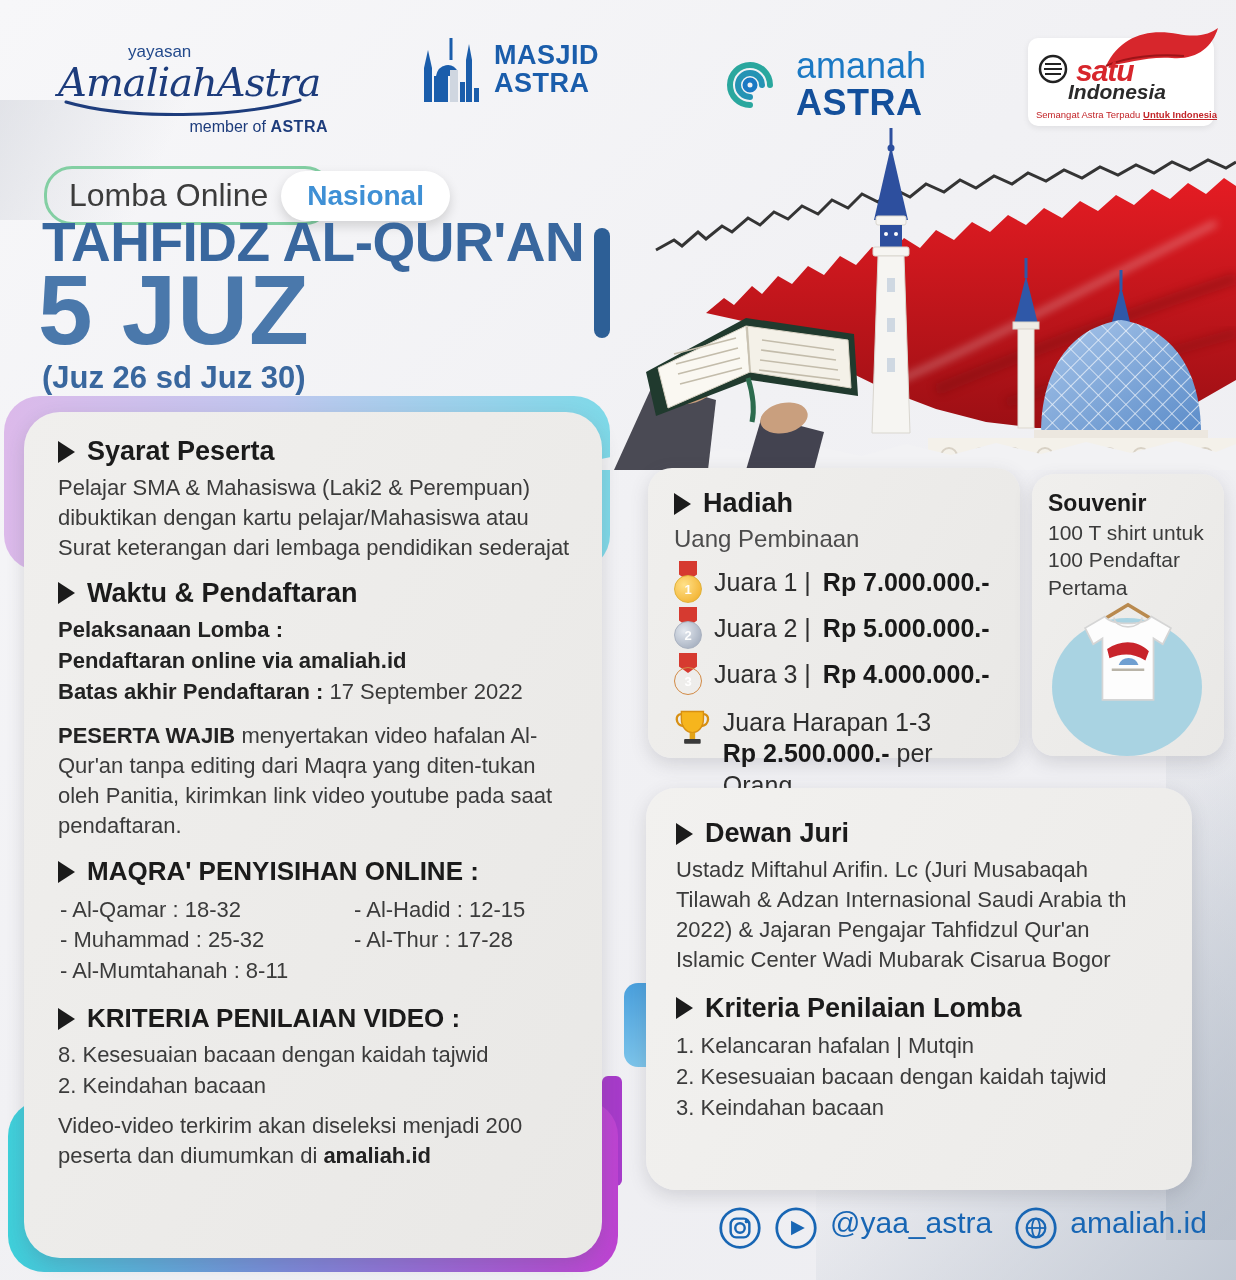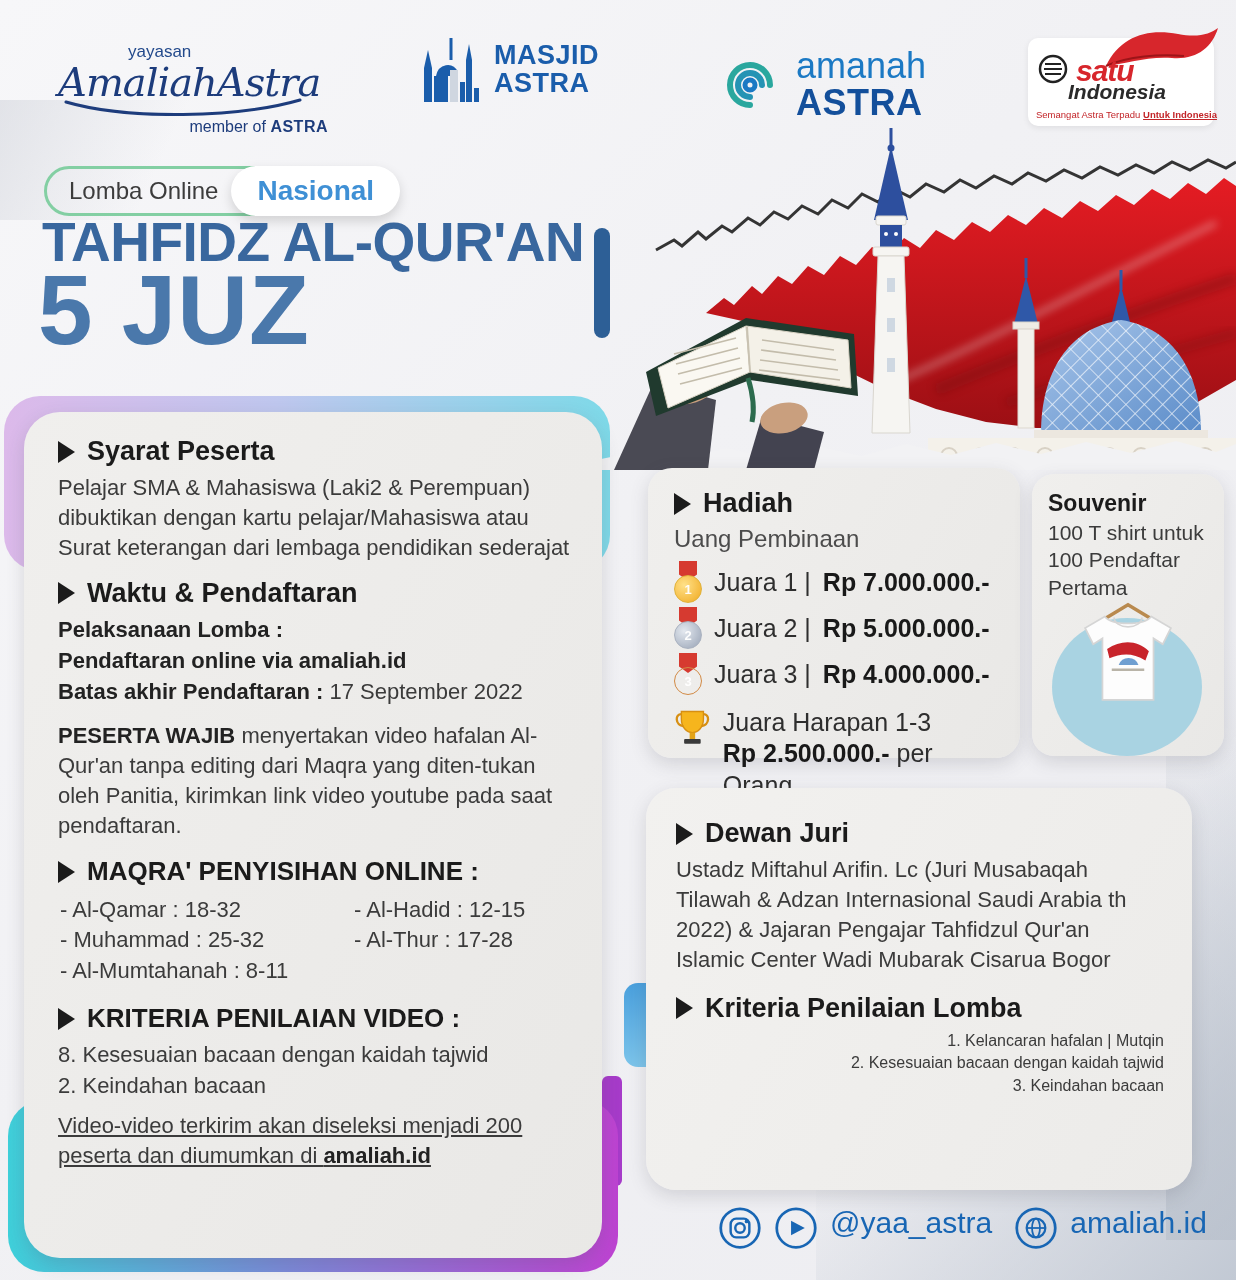--- a/index.html
+++ b/index.html
@@ -38,21 +38,21 @@
                    font-style:italic;color:#d7262c;letter-spacing:-1px;}
   .logo-satu .indo{position:absolute;left:40px;top:42px;font-size:21px;font-style:italic;
                    font-weight:700;color:#2a2a2a;}
   .logo-satu .fist{position:absolute;left:8px;top:14px;}
   .logo-satu .tag{position:absolute;left:8px;bottom:6px;font-size:9.5px;color:#c22428;white-space:nowrap;}
   .logo-satu .tag .u{text-decoration:underline;font-weight:700;}
 
   
   .badge-row{position:absolute;left:44px;top:166px;display:flex;align-items:center;z-index:5;}
   .pill-outline{border:3.5px solid #83cfa3;border-radius:28px;padding:8px 62px 8px 22px;
-                font-size:24px;color:#3c3c3c;}
+                font-size:32px;color:#3c3c3c;}
   .pill-white{margin-left:-52px;background:#fff;border-radius:28px;padding:9px 26px;font-size:28px;
               font-weight:800;color:#3f90d5;box-shadow:0 5px 12px rgba(0,0,0,.15);}
   .title-1{position:absolute;left:42px;top:210px;font-size:55px;font-weight:800;color:#39679e;
            letter-spacing:-.5px;z-index:5;}
   .title-2{position:absolute;left:38px;top:264px;font-size:98px;font-weight:800;color:#4a78ab;
            line-height:.95;letter-spacing:1px;z-index:5;}
   .title-3{position:absolute;left:42px;top:360px;font-size:31px;font-weight:800;color:#39679e;z-index:5;}
 
   
   .layerA{position:absolute;left:4px;top:396px;width:606px;height:175px;border-radius:36px;z-index:1;
@@ -113,21 +113,21 @@
   .shirt-wrap{position:absolute;left:14px;top:118px;width:164px;height:164px;}
   .shirt-circle{position:absolute;left:6px;top:26px;width:150px;height:138px;border-radius:50%;
                 background:#a9d3e2;}
   .shirt-wrap svg{position:absolute;left:24px;top:0;}
 
   
   .juri-card{left:646px;top:788px;width:546px;height:402px;border-radius:30px;
              padding:30px 28px 20px 30px;box-sizing:border-box;background:linear-gradient(120deg,#f2f1ef,#ecebe9);}
   .juri-card p.b{margin-bottom:14px;}
   .juri-card ul{list-style:none;margin:0;padding:0;}
-  .juri-card ul li{font-size:16px;line-height:1.42;color:#3b3b3b;text-align:right;}
+  .juri-card ul li{font-size:22px;line-height:1.42;color:#3b3b3b;}
 
   
   .social{position:absolute;left:718px;top:1206px;display:flex;gap:12px;z-index:5;}
   .social .txt{font-size:30px;color:#1866b4;}
   .social .ic{display:block;}
 
   
   .hero{position:absolute;left:556px;top:128px;width:680px;height:342px;z-index:2;}
 </style>
 </head>
@@ -297,20 +297,21 @@
   <div class="accent-juri-purple"></div>
   <div class="layerA"></div>
   <div class="layerB"></div>
 
   <div class="badge-row">
     <div class="pill-outline">Lomba Online</div>
     <div class="pill-white">Nasional</div>
   </div>
   <div class="title-1">TAHFIDZ AL-QUR'AN</div>
   <div class="title-2">5 JUZ</div>
+  <div class="title-3">(Juz 26 sd Juz 30)</div>
 
   <section class="card left-card">
 
     <div class="sec">
       <h3 class="h3">
           <span class="tri"></span>
         <span>Syarat Peserta</span>
         </h3>
       <p class="body">Pelajar SMA &amp; Mahasiswa  (Laki2 &amp; Perempuan) dibuktikan dengan  kartu pelajar/Mahasiswa atau Surat keterangan dari lembaga pendidikan sederajat</p>
     </div>
@@ -349,21 +350,21 @@
       </div>
     </div>
 
     <div class="sec">
       <h3 class="h3 caps">
           <span class="tri"></span>
         <span>KRITERIA PENILAIAN VIDEO :</span>
         </h3>
       <p class="tight">8. Kesesuaian bacaan dengan kaidah tajwid</p>
       <p class="tight">2. Keindahan bacaan</p>
-      <p class="body" style="margin-top:10px;text-decoration:underline;">
+      <p class="body" style="margin-top:10px;">
         <span>Video-video terkirim akan diseleksi menjadi 200 peserta dan diumumkan di </span><b>amaliah.id</b>
       </p>
     </div>
   </section>
 
   <section class="card hadiah-card">
     <h3 class="h3">
         <span class="tri"></span>
       <span>Hadiah</span>
       </h3>

